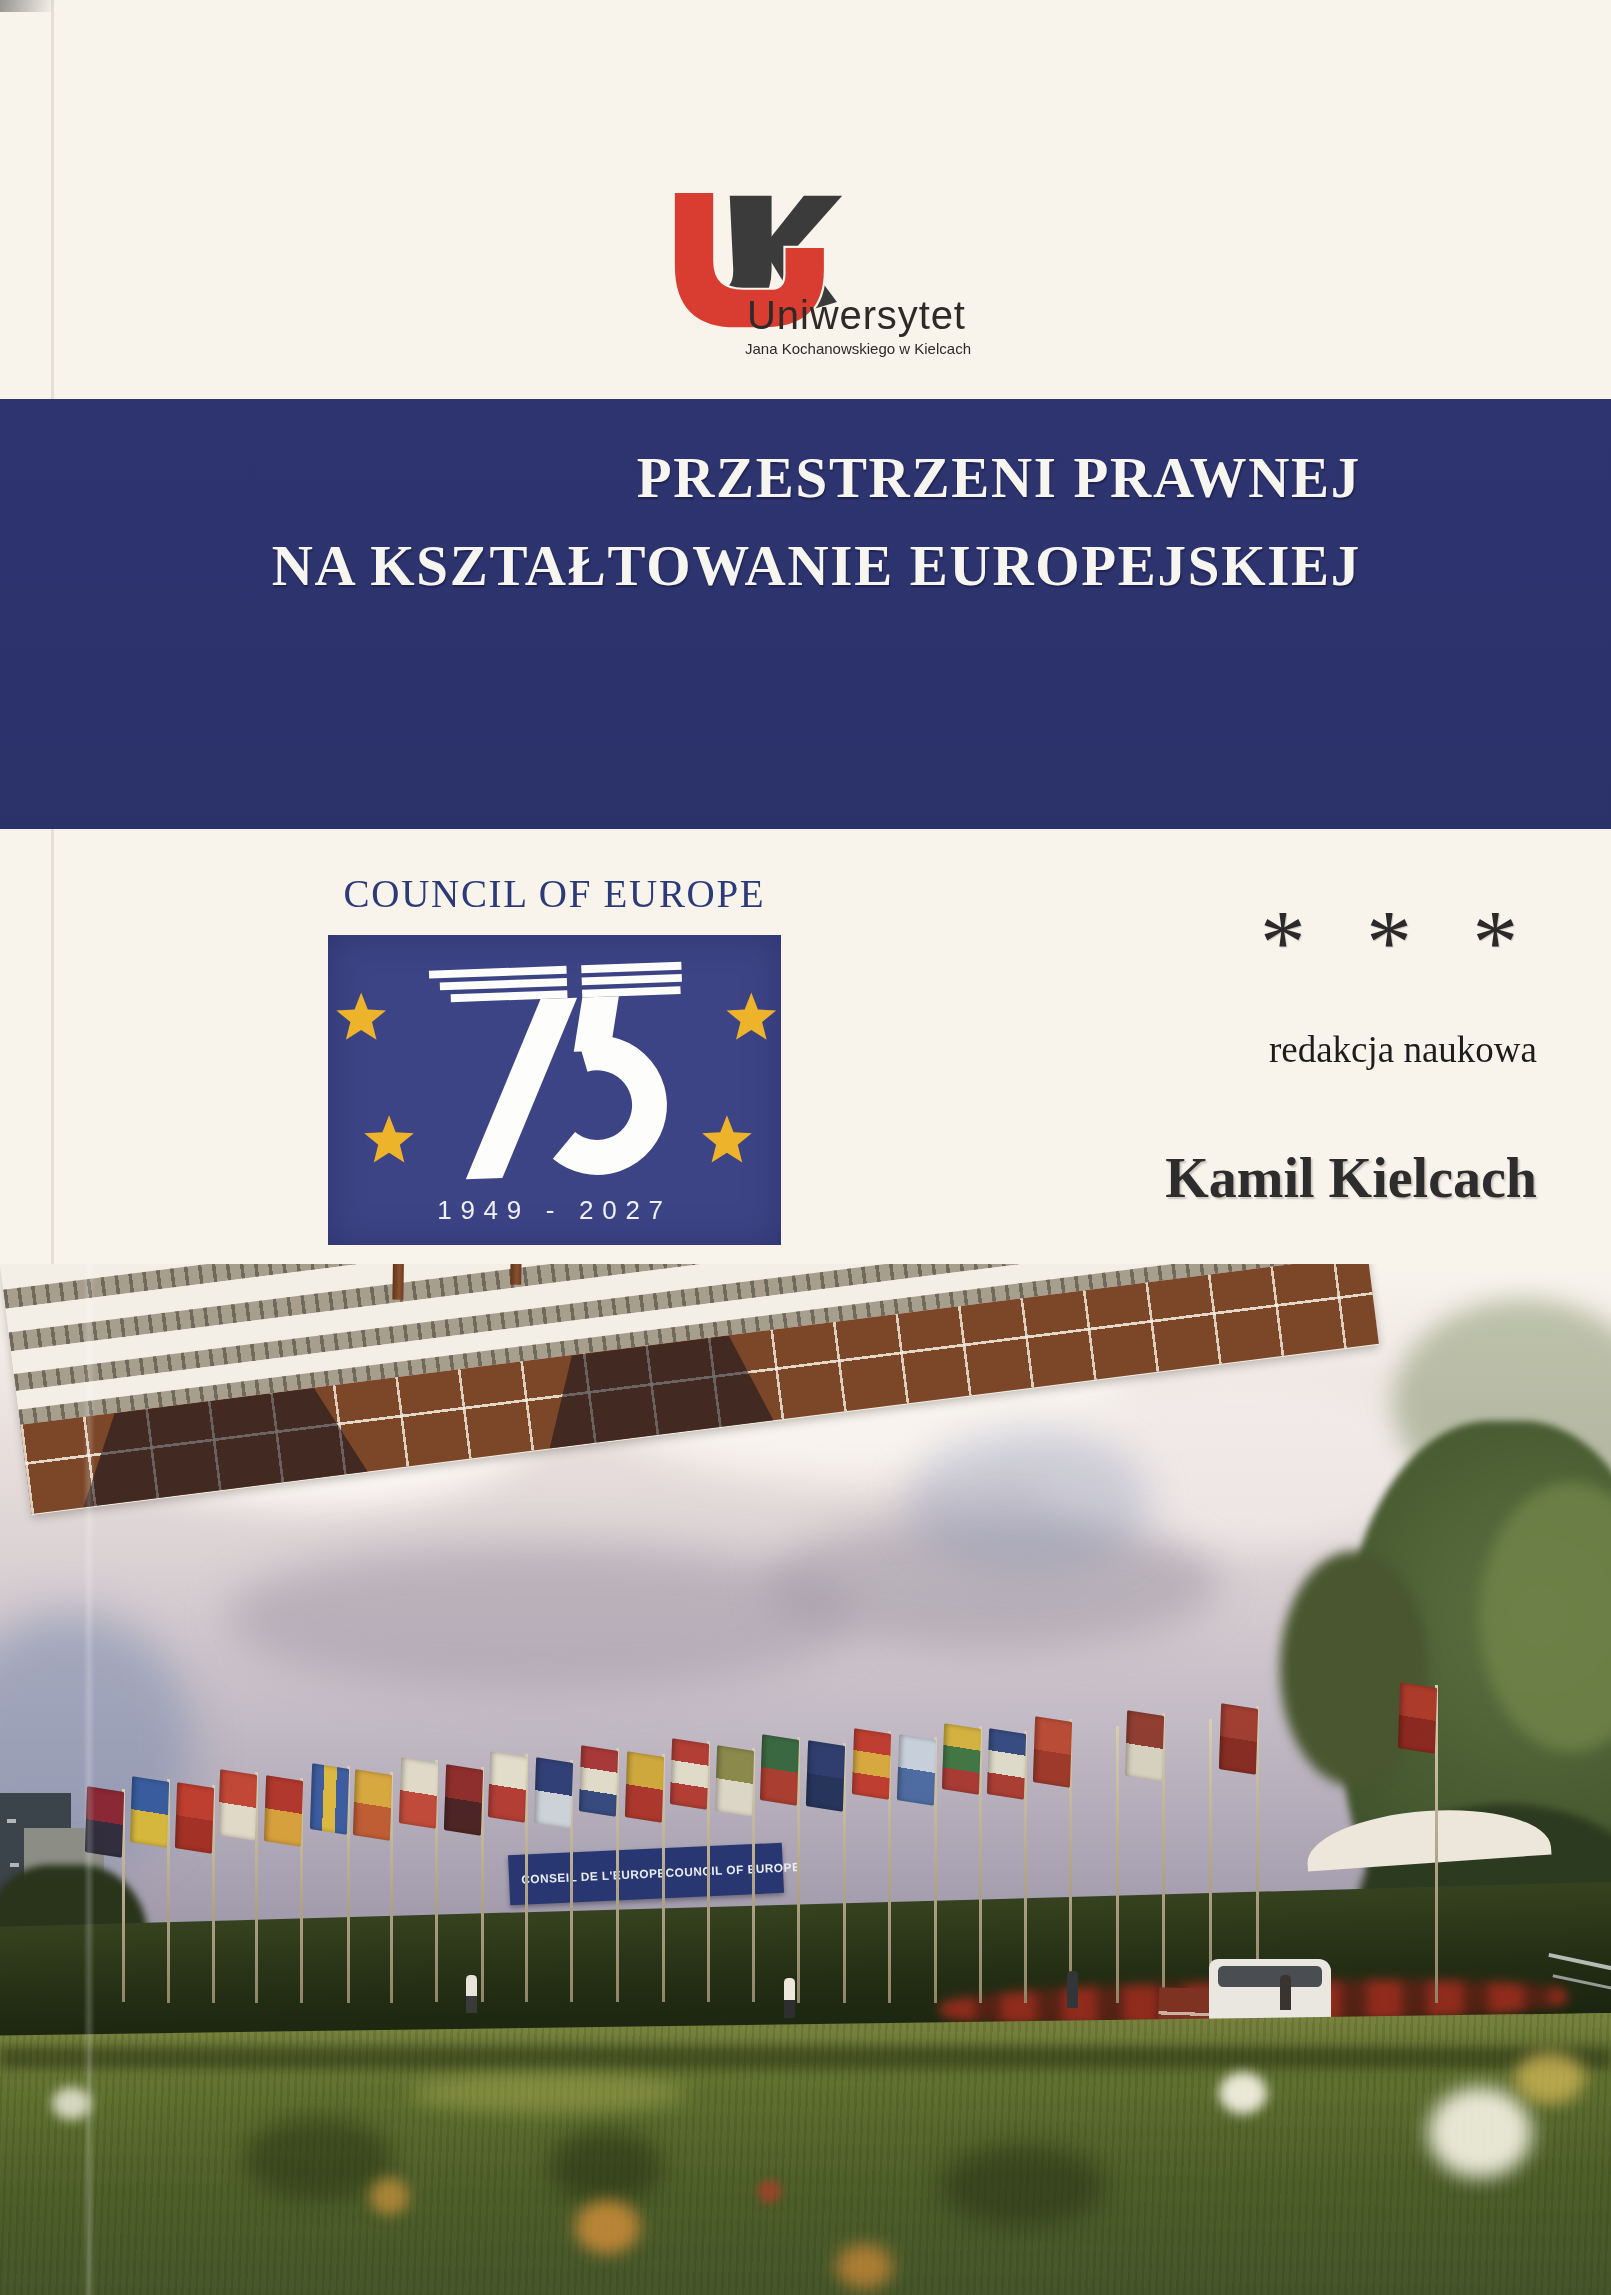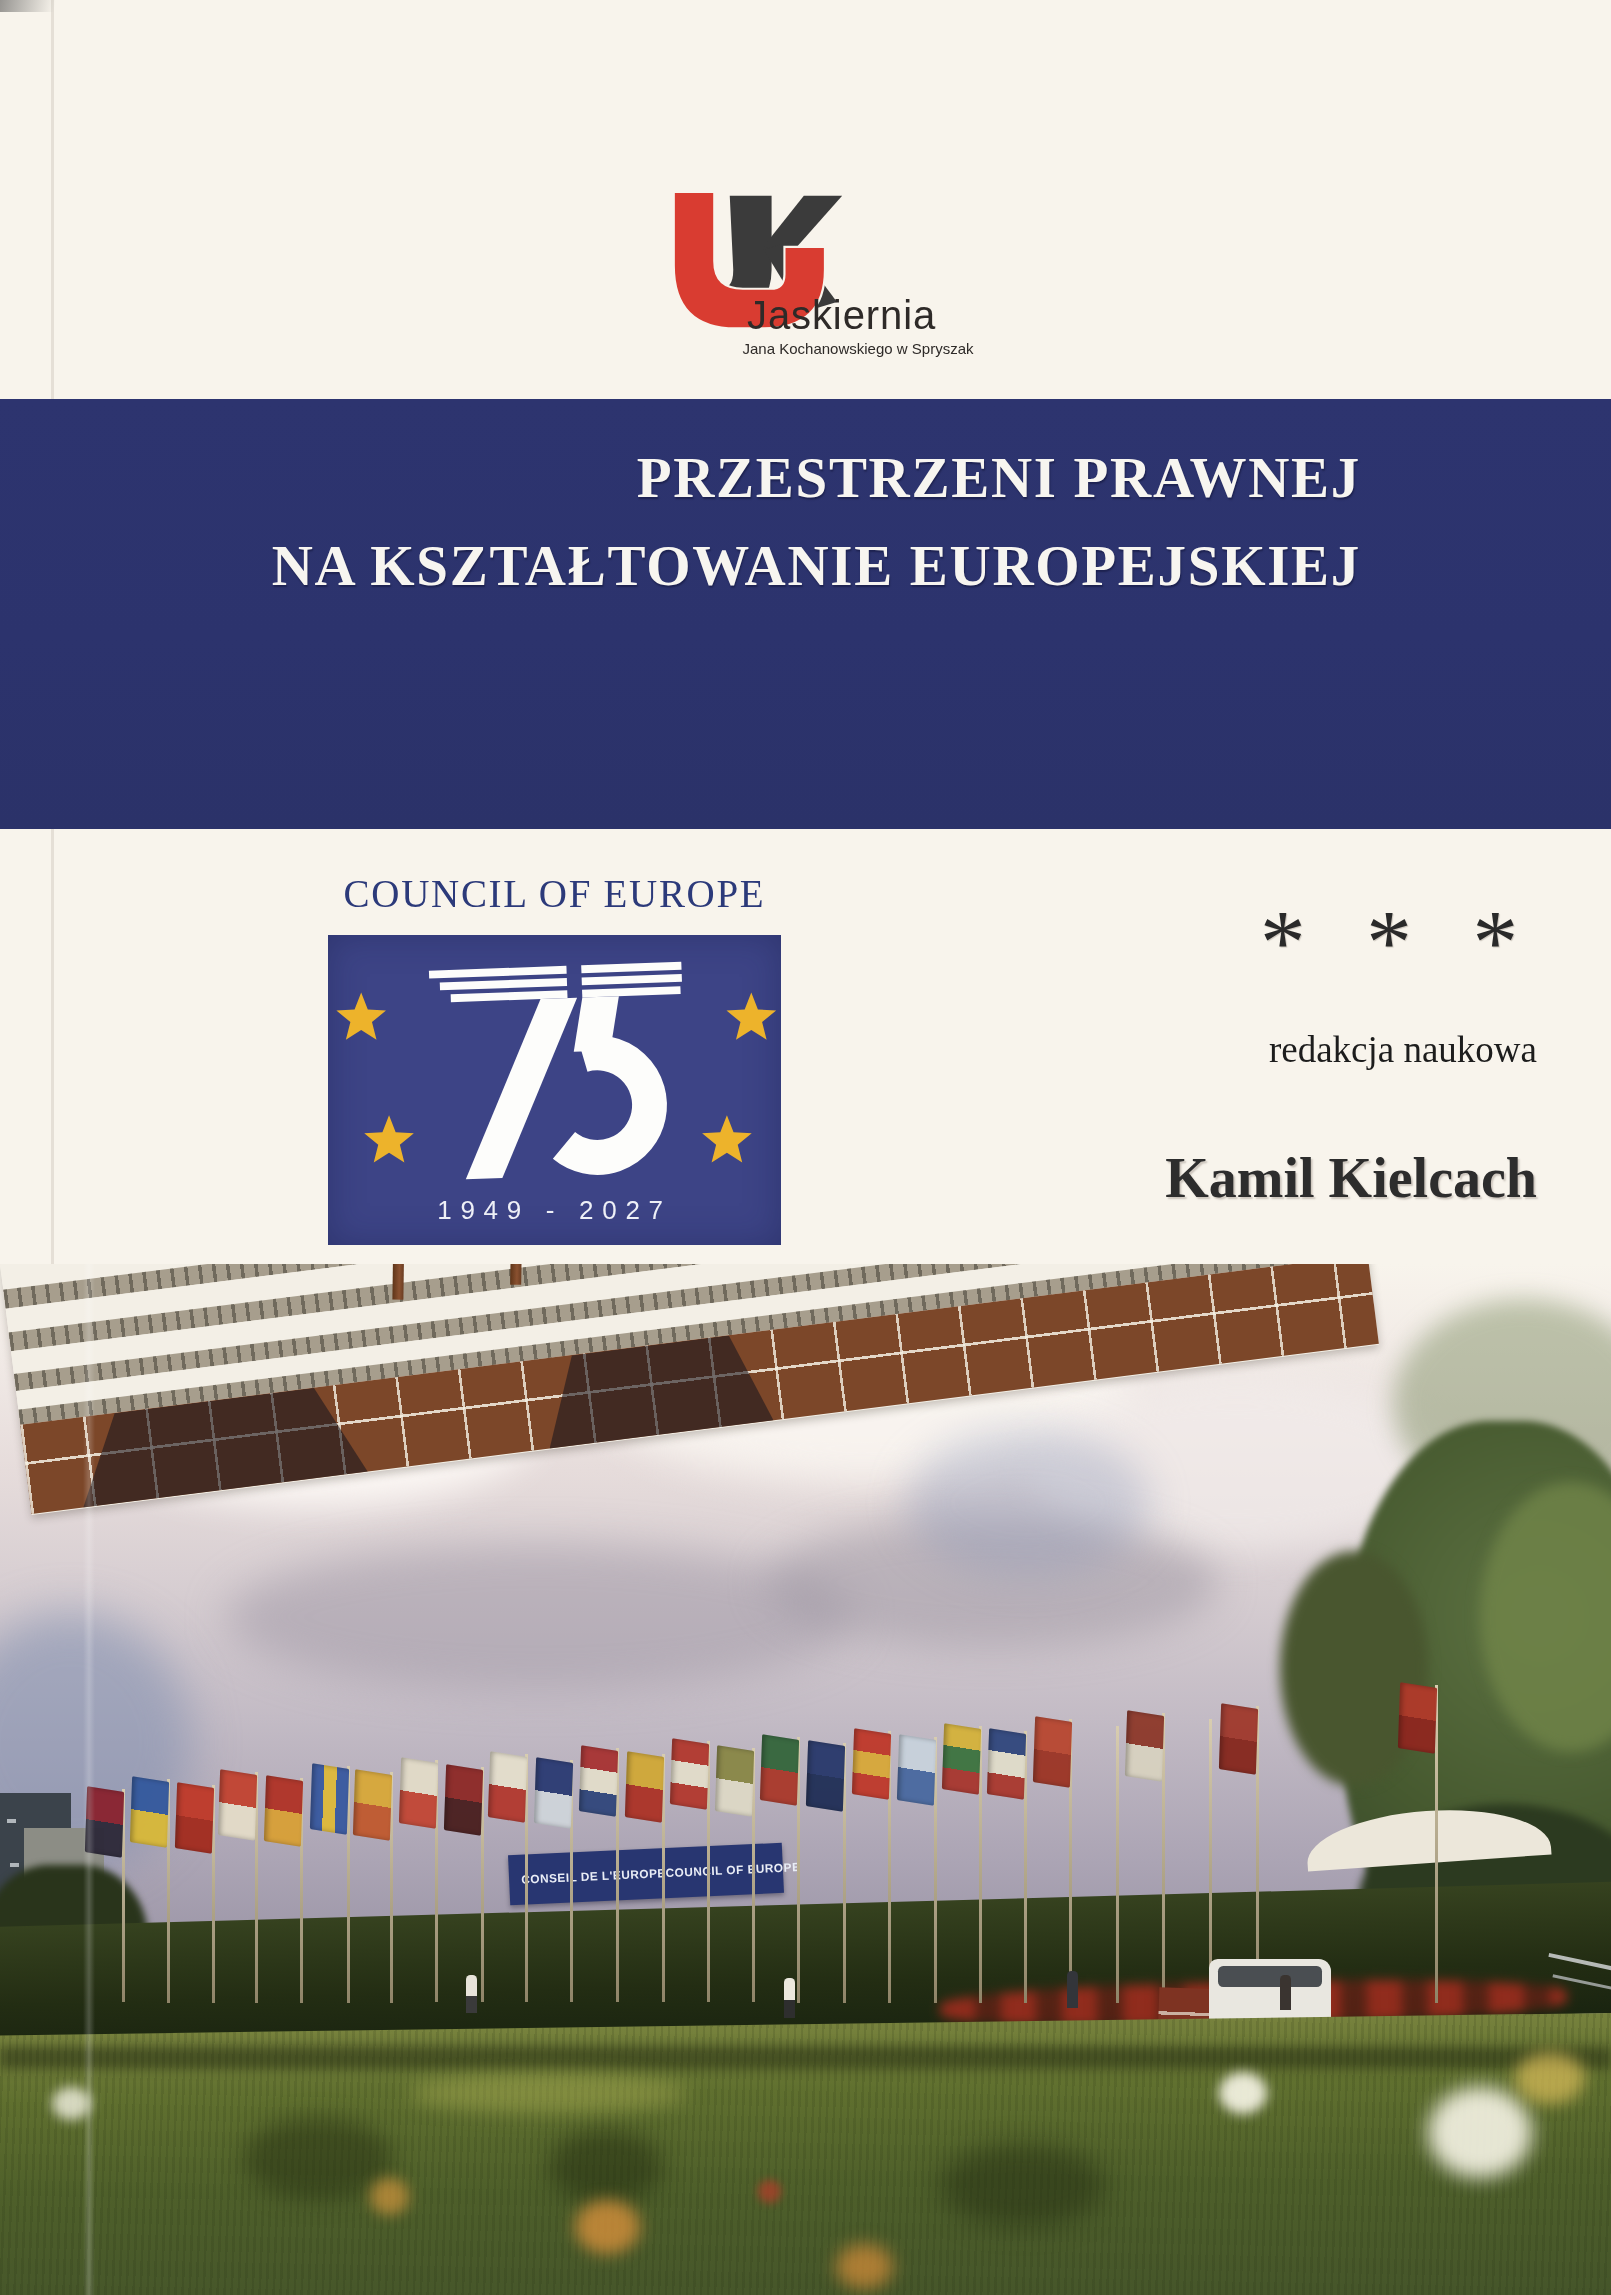--- a/index.html
+++ b/index.html
@@ -136,22 +136,22 @@
   <div class="abs spine-line"></div>
 
   <div class="abs ujk-glyph">
     <svg width="192" height="183" viewBox="0 0 220 210">
       <path fill="#3b3b3b" d="M73,10 H121 V95 Q121,140 76,147 Q46,152 31,135 L51,110 Q61,122 73,112 Q77,107 77,95 Z"></path>
       <polygon fill="#3b3b3b" points="158,10 202,10 140,80 112,68"></polygon>
       <polygon fill="#3b3b3b" points="112,72 144,62 196,132 156,144"></polygon>
       <path fill="#d93c31" stroke="#f8f4ec" stroke-width="5" paint-order="stroke" d="M10,7 H54 V85 Q54,118 88,118 H120 Q137,118 137,100 V70 H181 V95 Q181,161 112,161 H80 Q10,161 10,90 Z"></path>
     </svg>
   </div>
-  <div class="abs ujk-name">Jaskiernia</div>
-  <div class="abs ujk-sub">Jana Kochanowskiego w Spryszak</div>
+  <div class="abs ujk-name">Uniwersytet</div>
+  <div class="abs ujk-sub">Jana Kochanowskiego w Kielcach</div>
 
   <div class="abs banner">
     <div class="banner-inner">
       <div>PRZESTRZENI PRAWNEJ</div>
       <div>NA KSZTAŁTOWANIE EUROPEJSKIEJ</div>
     </div>
   </div>
 
   <div class="abs coe-top">COUNCIL OF EUROPE</div>
   <div class="abs coe-rect">

